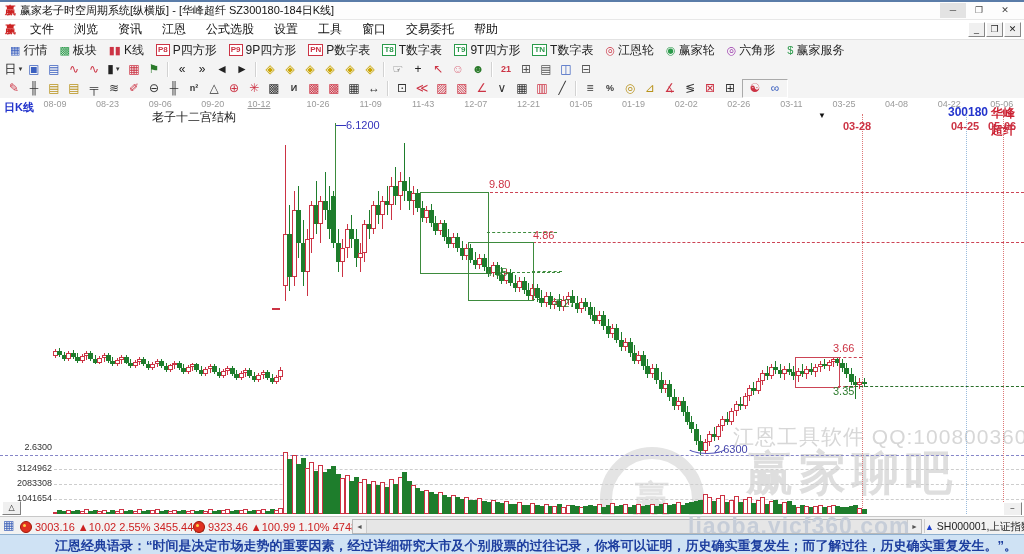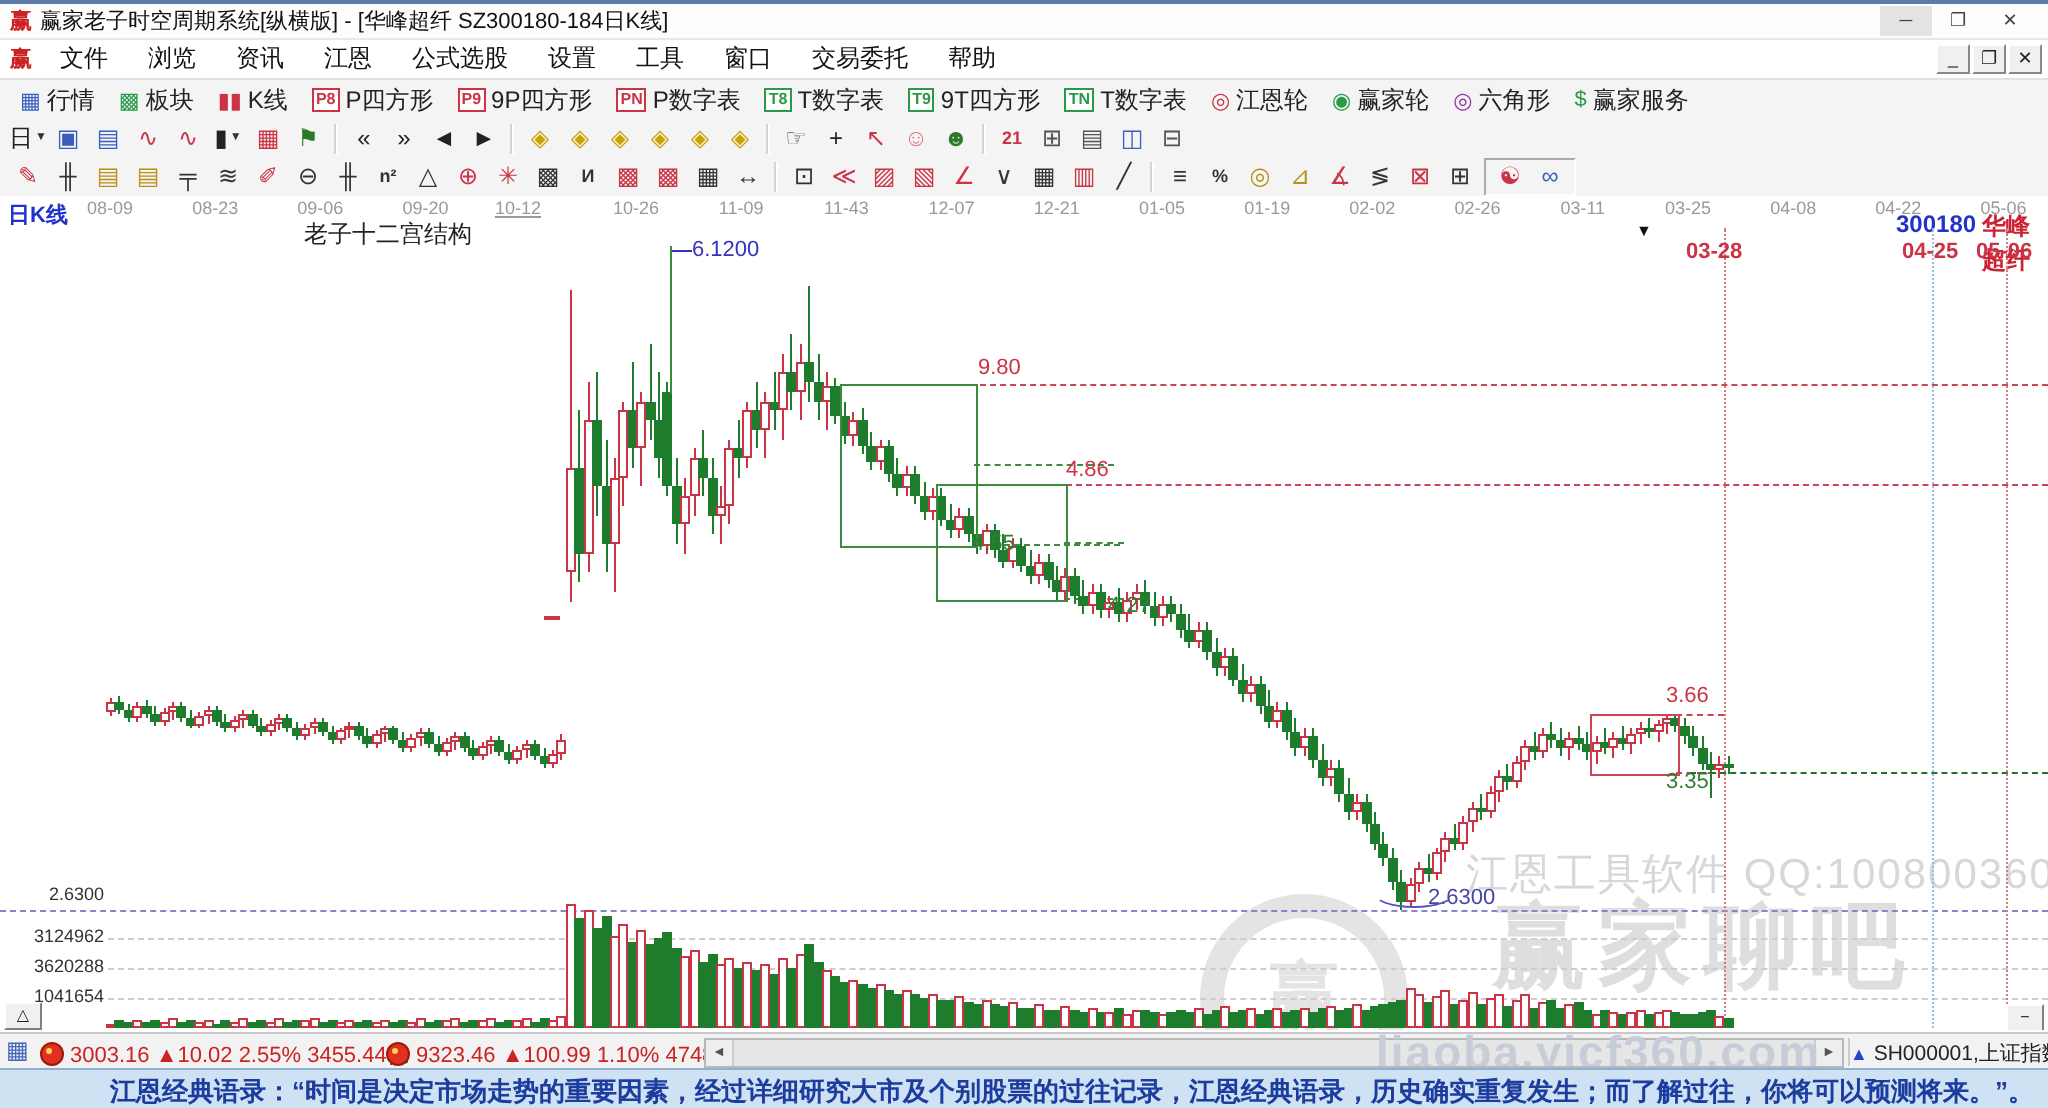--- a/index.html
+++ b/index.html
@@ -244,21 +244,21 @@
         <div class="tick" style="left: 686.2px;">02-02</div>
         <div class="tick" style="left: 738.8px;">02-26</div>
         <div class="tick" style="left: 791.4px;">03-11</div>
         <div class="tick" style="left: 844px;">03-25</div>
         <div class="tick" style="left: 896.6px;">04-08</div>
         <div class="tick" style="left: 949.2px;">04-22</div>
         <div class="tick" style="left: 1001.8px;">05-06</div>
         <div style="position: absolute; left: 54px; width: 970px; top: 371px; height: 0px; border-top: 1px dashed rgb(205, 205, 205);"></div>
         <div class="axlbl" style="top: 365px;">3124962</div>
         <div style="position: absolute; left: 54px; width: 970px; top: 386px; height: 0px; border-top: 1px dashed rgb(205, 205, 205);"></div>
-        <div class="axlbl" style="top: 380px;">3620288</div>
+        <div class="axlbl" style="top: 380px;">2083308</div>
         <div style="position: absolute; left: 54px; width: 970px; top: 401px; height: 0px; border-top: 1px dashed rgb(205, 205, 205);"></div>
         <div class="axlbl" style="top: 395px;">1041654</div>
         <div class="axlbl" style="top: 344px;">2.6300</div>
         <div style="position: absolute; left: 490px; width: 534px; top: 94px; height: 0px; border-top: 1px dashed rgb(204, 68, 85);"></div>
         <div style="position: absolute; left: 533px; width: 491px; top: 144px; height: 0px; border-top: 1px dashed rgb(204, 68, 85);"></div>
         <div style="position: absolute; left: 487px; width: 70px; top: 134px; height: 0px; border-top: 1px dashed rgb(61, 139, 61);"></div>
         <div style="position: absolute; left: 487px; width: 73px; top: 174px; height: 0px; border-top: 1px dashed rgb(61, 139, 61);"></div>
         <div style="position: absolute; left: 532px; width: 30px; top: 173px; height: 0px; border-top: 1px dashed rgb(61, 139, 61);"></div>
         <div style="position: absolute; left: 532px; width: 30px; top: 201px; height: 0px; border-top: 1px dashed rgb(61, 139, 61);"></div>
         <div style="position: absolute; left: 838px; width: 24px; top: 259px; height: 0px; border-top: 1px dashed rgb(204, 68, 85);"></div>
@@ -864,16 +864,16 @@
       <span class="sbtn">►</span>
     </div>
     <div id="st-right">
       <span class="tri">▲</span>
       <span>SH000001,上证指数</span>
     </div>
   </div>
   <div id="url-wm">liaoba.yjcf360.com</div>
 
   <div id="quote">
-    <span>江恩经典语录：“时间是决定市场走势的重要因素，经过详细研究大市及个别股票的过往记录，江恩经典语录，历史确实重复发生；而了解过往，你将可以预测将来。”。</span>
+    <span>江恩经典语录：“时间是决定市场走势的重要因素，经过详细研究大市及个别股票的过往记录，你将可以证明，历史确实重复发生；而了解过往，历史确实重复发生。”。</span>
   </div>
 
 </div>
 
 </body></html>

